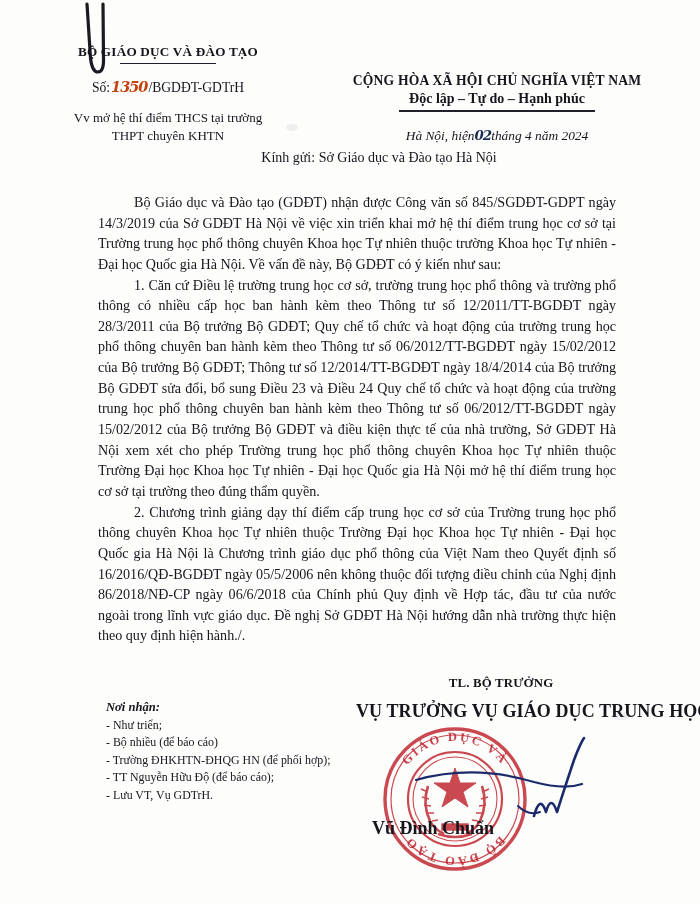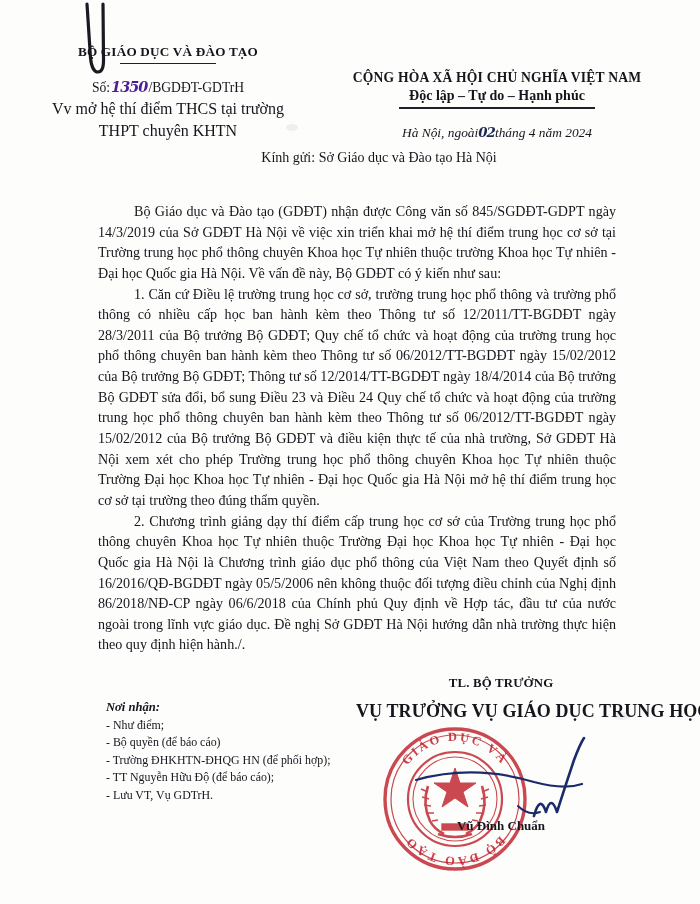--- a/index.html
+++ b/index.html
@@ -80,28 +80,28 @@
   .doc-number {
     font-size: 13.6px;
     margin-top: 14px;
     white-space: nowrap;
   }
   .doc-number .hand-num {
     font-family: "DejaVu Serif", serif;
     font-style: italic;
     font-weight: bold;
     font-size: 14.5px;
-    color: #4c1d95;
+    color: #c2410c;
     letter-spacing: -1px;
     padding: 0 1px;
   }
   .doc-subject {
-    font-size: 16px;
+    font-size: 13px;
     line-height: 1.32;
-    margin-top: 2px;
+    margin-top: 13px;
   }
   .date-line {
     font-style: italic;
     font-size: 13.4px;
     margin-top: 15px;
     white-space: nowrap;
   }
   .date-line .hand-day {
     font-family: "DejaVu Serif", serif;
     font-style: italic;
@@ -119,21 +119,21 @@
     text-align: center;
     font-size: 14px;
     padding-left: 26px;
     box-sizing: border-box;
   }
 
   
   .body-text {
     position: absolute;
     left: 98px;
-    top: 201px;
+    top: 192px;
     width: 518px;
     font-size: 14.1px;
     line-height: 1.465;
     text-align: justify;
     text-justify: inter-word;
   }
   .body-text p {
     margin: 0;
     text-indent: 36px;
   }
@@ -183,26 +183,26 @@
   }
   .sign-role {
     font-weight: bold;
     font-size: 18px;
     letter-spacing: .1px;
     margin-top: 10px;
     white-space: nowrap;
   }
   .sign-name {
     font-weight: bold;
-    font-size: 13px;
-    position: absolute;
-    left: 0;
+    font-size: 18px;
+    position: absolute;
+    left: 16px;
     top: 142px;
     width: 290px;
-    text-align: center;
+    text-align: left;
   }
 
   
   .seal {
     position: absolute;
     left: 20px;
     top: 44px;
     width: 158px;
     height: 158px;
     pointer-events: none;
@@ -252,40 +252,40 @@
         <div>THPT chuyên KHTN</div>
       </div>
     </div>
 
     <div class="hdr-right">
       <div class="nation-name">CỘNG HÒA XÃ HỘI CHỦ NGHĨA VIỆT NAM</div>
       <div class="nation-motto">Độc lập – Tự do – Hạnh phúc</div>
       <div class="nation-rule"></div>
 
       <div class="date-line">
-        <span>Hà Nội, ngoài</span><span class="hand-day">02</span><span>tháng 4 năm 2024</span>
+        <span>Hà Nội, hiện</span><span class="hand-day">02</span><span>tháng 4 năm 2024</span>
       </div>
     </div>
   </div>
 
   <div class="recipient">Kính gửi: Sở Giáo dục và Đào tạo Hà Nội</div>
 
   <div class="body-text">
     <p>Bộ Giáo dục và Đào tạo (GDĐT) nhận được Công văn số 845/SGDĐT-GDPT ngày 14/3/2019 của Sở GDĐT Hà Nội về việc xin triển khai mở hệ thí điểm trung học cơ sở tại Trường trung học phổ thông chuyên Khoa học Tự nhiên thuộc trường Khoa học Tự nhiên - Đại học Quốc gia Hà Nội. Về vấn đề này, Bộ GDĐT có ý kiến như sau:</p>
     <p>1. Căn cứ Điều lệ trường trung học cơ sở, trường trung học phổ thông và trường phổ thông có nhiều cấp học ban hành kèm theo Thông tư số 12/2011/TT-BGDĐT ngày 28/3/2011 của Bộ trưởng Bộ GDĐT; Quy chế tổ chức và hoạt động của trường trung học phổ thông chuyên ban hành kèm theo Thông tư số  06/2012/TT-BGDĐT ngày 15/02/2012 của Bộ trưởng Bộ GDĐT; Thông tư số 12/2014/TT-BGDĐT ngày 18/4/2014 của Bộ trưởng Bộ GDĐT sửa đổi, bổ sung Điều 23 và Điều 24 Quy chế tổ chức và hoạt động của trường trung học phổ thông chuyên ban hành kèm theo Thông tư số 06/2012/TT-BGDĐT ngày 15/02/2012 của Bộ trưởng Bộ GDĐT và điều kiện thực tế của nhà trường, Sở GDĐT Hà Nội xem xét cho phép Trường trung học phổ thông chuyên Khoa học Tự nhiên thuộc Trường Đại học Khoa học Tự nhiên - Đại học Quốc gia Hà Nội mở hệ thí điểm trung học cơ sở tại trường theo đúng thẩm quyền.</p>
     <p>2. Chương trình giảng dạy thí điểm cấp trung học cơ sở của Trường trung học phổ thông chuyên Khoa học Tự nhiên thuộc Trường Đại học Khoa học Tự nhiên - Đại học Quốc gia Hà Nội là Chương trình giáo dục phổ thông của Việt Nam theo Quyết định số 16/2016/QĐ-BGDĐT ngày 05/5/2006 nên không thuộc đối tượng điều chỉnh của Nghị định 86/2018/NĐ-CP ngày 06/6/2018 của Chính phủ Quy định về Hợp tác, đầu tư của nước ngoài trong lĩnh vực giáo dục. Đề nghị Sở GDĐT Hà Nội hướng dẫn nhà trường thực hiện theo quy định hiện hành./.</p>
   </div>
 
   <div class="footer">
 
     <div class="noi-nhan">
       <div class="noi-nhan-title">Nơi nhận:</div>
       <ul>
-        <li>- Như điểm;</li>
-        <li>- Bộ quyền (để báo cáo)</li>
+        <li>- Như triển;</li>
+        <li>- Bộ nhiều (để báo cáo)</li>
         <li>- Trường ĐHKHTN-ĐHQG HN (để phối hợp);</li>
         <li>- TT Nguyễn Hữu Độ (để báo cáo);</li>
         <li>- Lưu VT, Vụ GDTrH.</li>
       </ul>
     </div>
 
     <div class="sign-block">
       <div class="sign-title">TL. BỘ TRƯỞNG</div>
       <div class="sign-role">VỤ TRƯỞNG VỤ GIÁO DỤC TRUNG HỌC</div>
 

